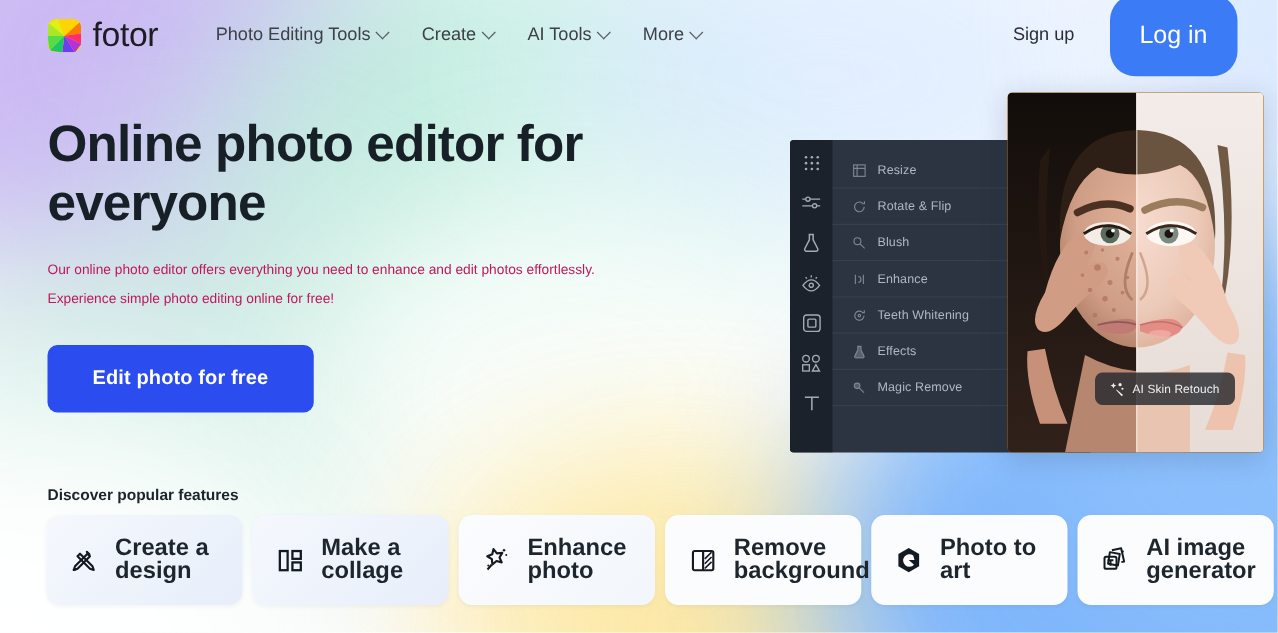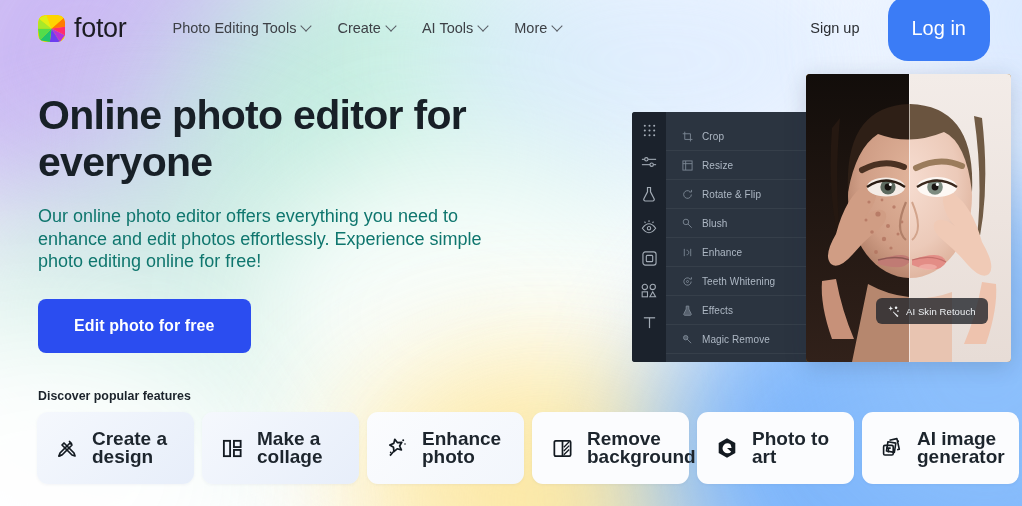--- a/index.html
+++ b/index.html
@@ -53,21 +53,21 @@
     border:none; border-radius:20px; padding:21px 24px; cursor:pointer;
   }
 
   
   .hero { position:absolute; z-index:20; left:38px; top:92px; width:520px; }
   h1 {
     font-size:41px; line-height:47px; font-weight:700; color:#182027;
     letter-spacing:-.7px; max-width:480px;
   }
   .sub {
-    margin-top:19px; font-size:18px; line-height:22.5px; color:#0f766e; max-width:475px;
+    margin-top:19px; font-size:11px; line-height:22.5px; color:#be185d; max-width:475px;
   }
   .cta {
     margin-top:26px; display:inline-block; background:#2b4df0; color:#fff;
     font-size:16px; font-weight:700; border:none; border-radius:8px;
     padding:18px 36px; cursor:pointer; letter-spacing:.1px;
   }
 
   
   .editor {
     position:absolute; z-index:15; left:632px; top:112px; width:242px; height:250px;
@@ -250,27 +250,20 @@
       <svg width="15" height="15" viewBox="0 0 16 16" stroke="#c6cfd9" stroke-width="1.3" fill="none">
         <line x1="2" y1="3" x2="14" y2="3"></line>
           <line x1="8" y1="3" x2="8" y2="14"></line>
       </svg>
     </span>
   </div>
 
   <div class="ed-list">
     <div class="ed-row">
       <svg width="11" height="11" viewBox="0 0 12 12" stroke="#9aa6b4" stroke-width="1" fill="none">
-        <path d="M3 .8v8.4h8.4"></path>
-          <path d="M.8 3h8.4v8.4"></path>
-      </svg>
-      <span>Crop</span>
-    </div>
-    <div class="ed-row">
-      <svg width="11" height="11" viewBox="0 0 12 12" stroke="#9aa6b4" stroke-width="1" fill="none">
         <rect x="1" y="1" width="10" height="10"></rect>
           <path d="M1 4h10M4 1v10"></path>
       </svg>
       <span>Resize</span>
     </div>
     <div class="ed-row">
       <svg width="11" height="11" viewBox="0 0 12 12" stroke="#9aa6b4" stroke-width="1" fill="none">
         <path d="M10.2 6a4.2 4.2 0 1 1-1.6-3.3"></path>
           <path d="M10.4 1v2.3H8.1"></path>
       </svg>

